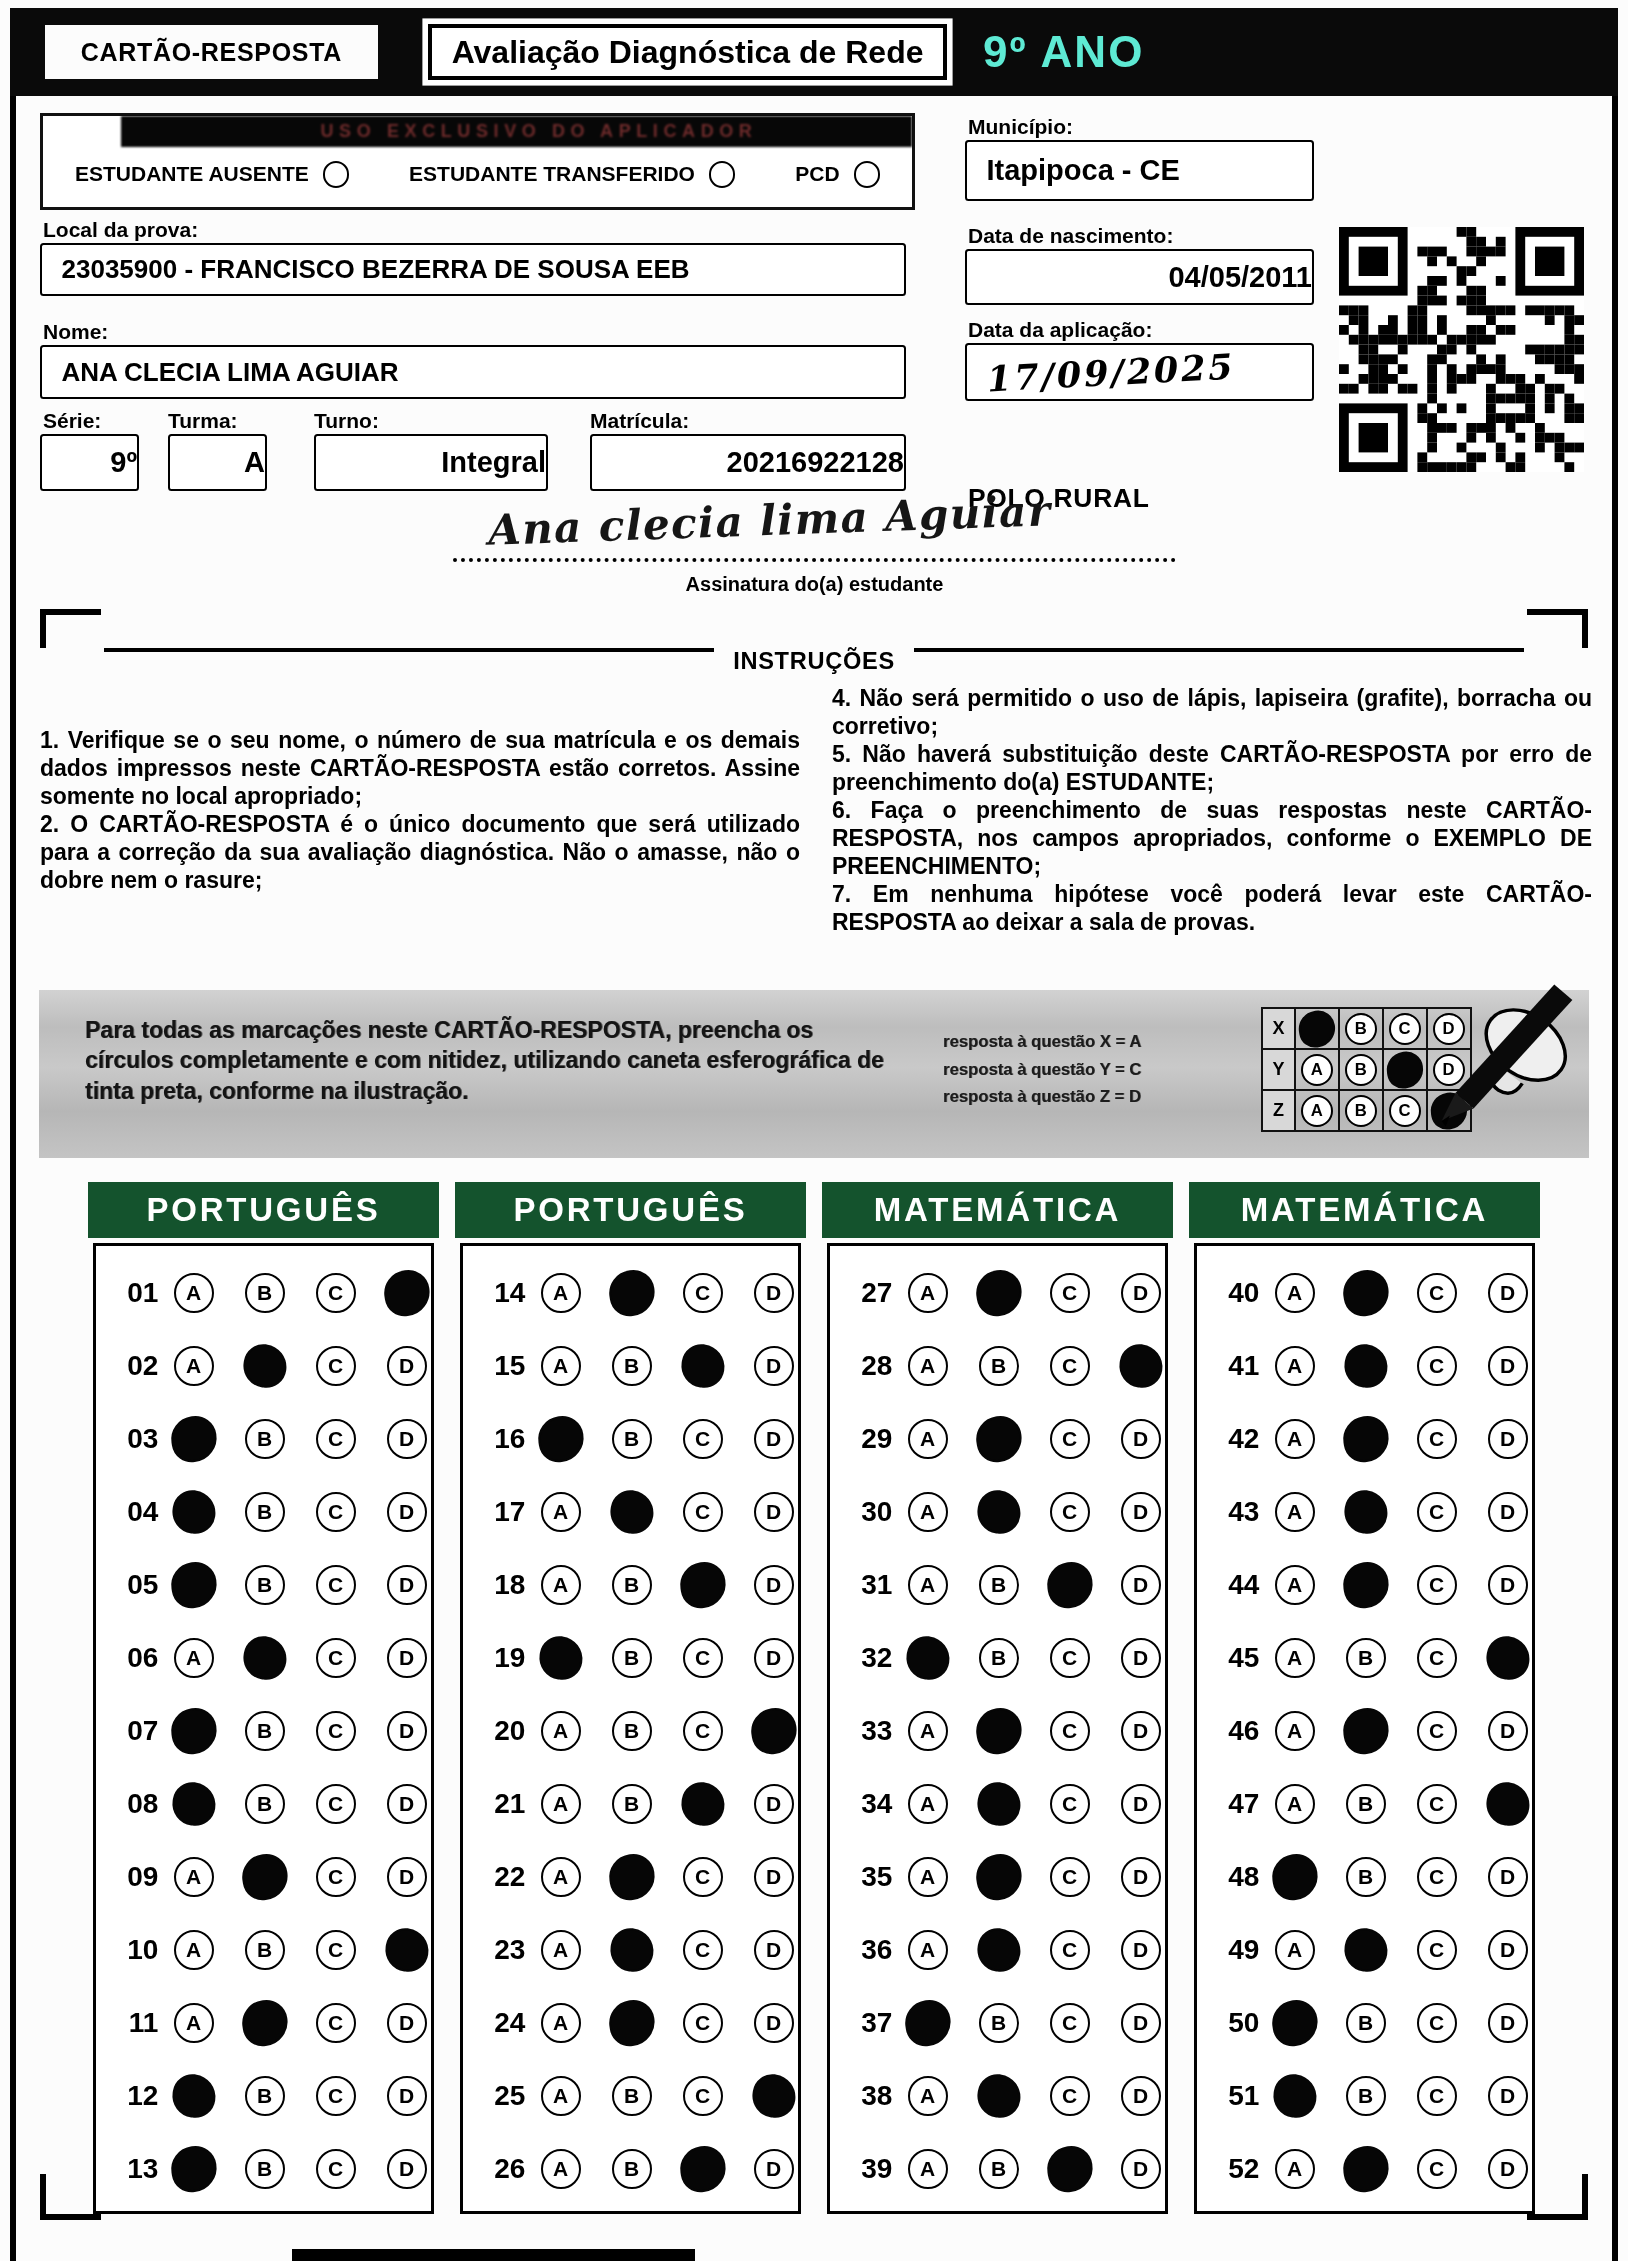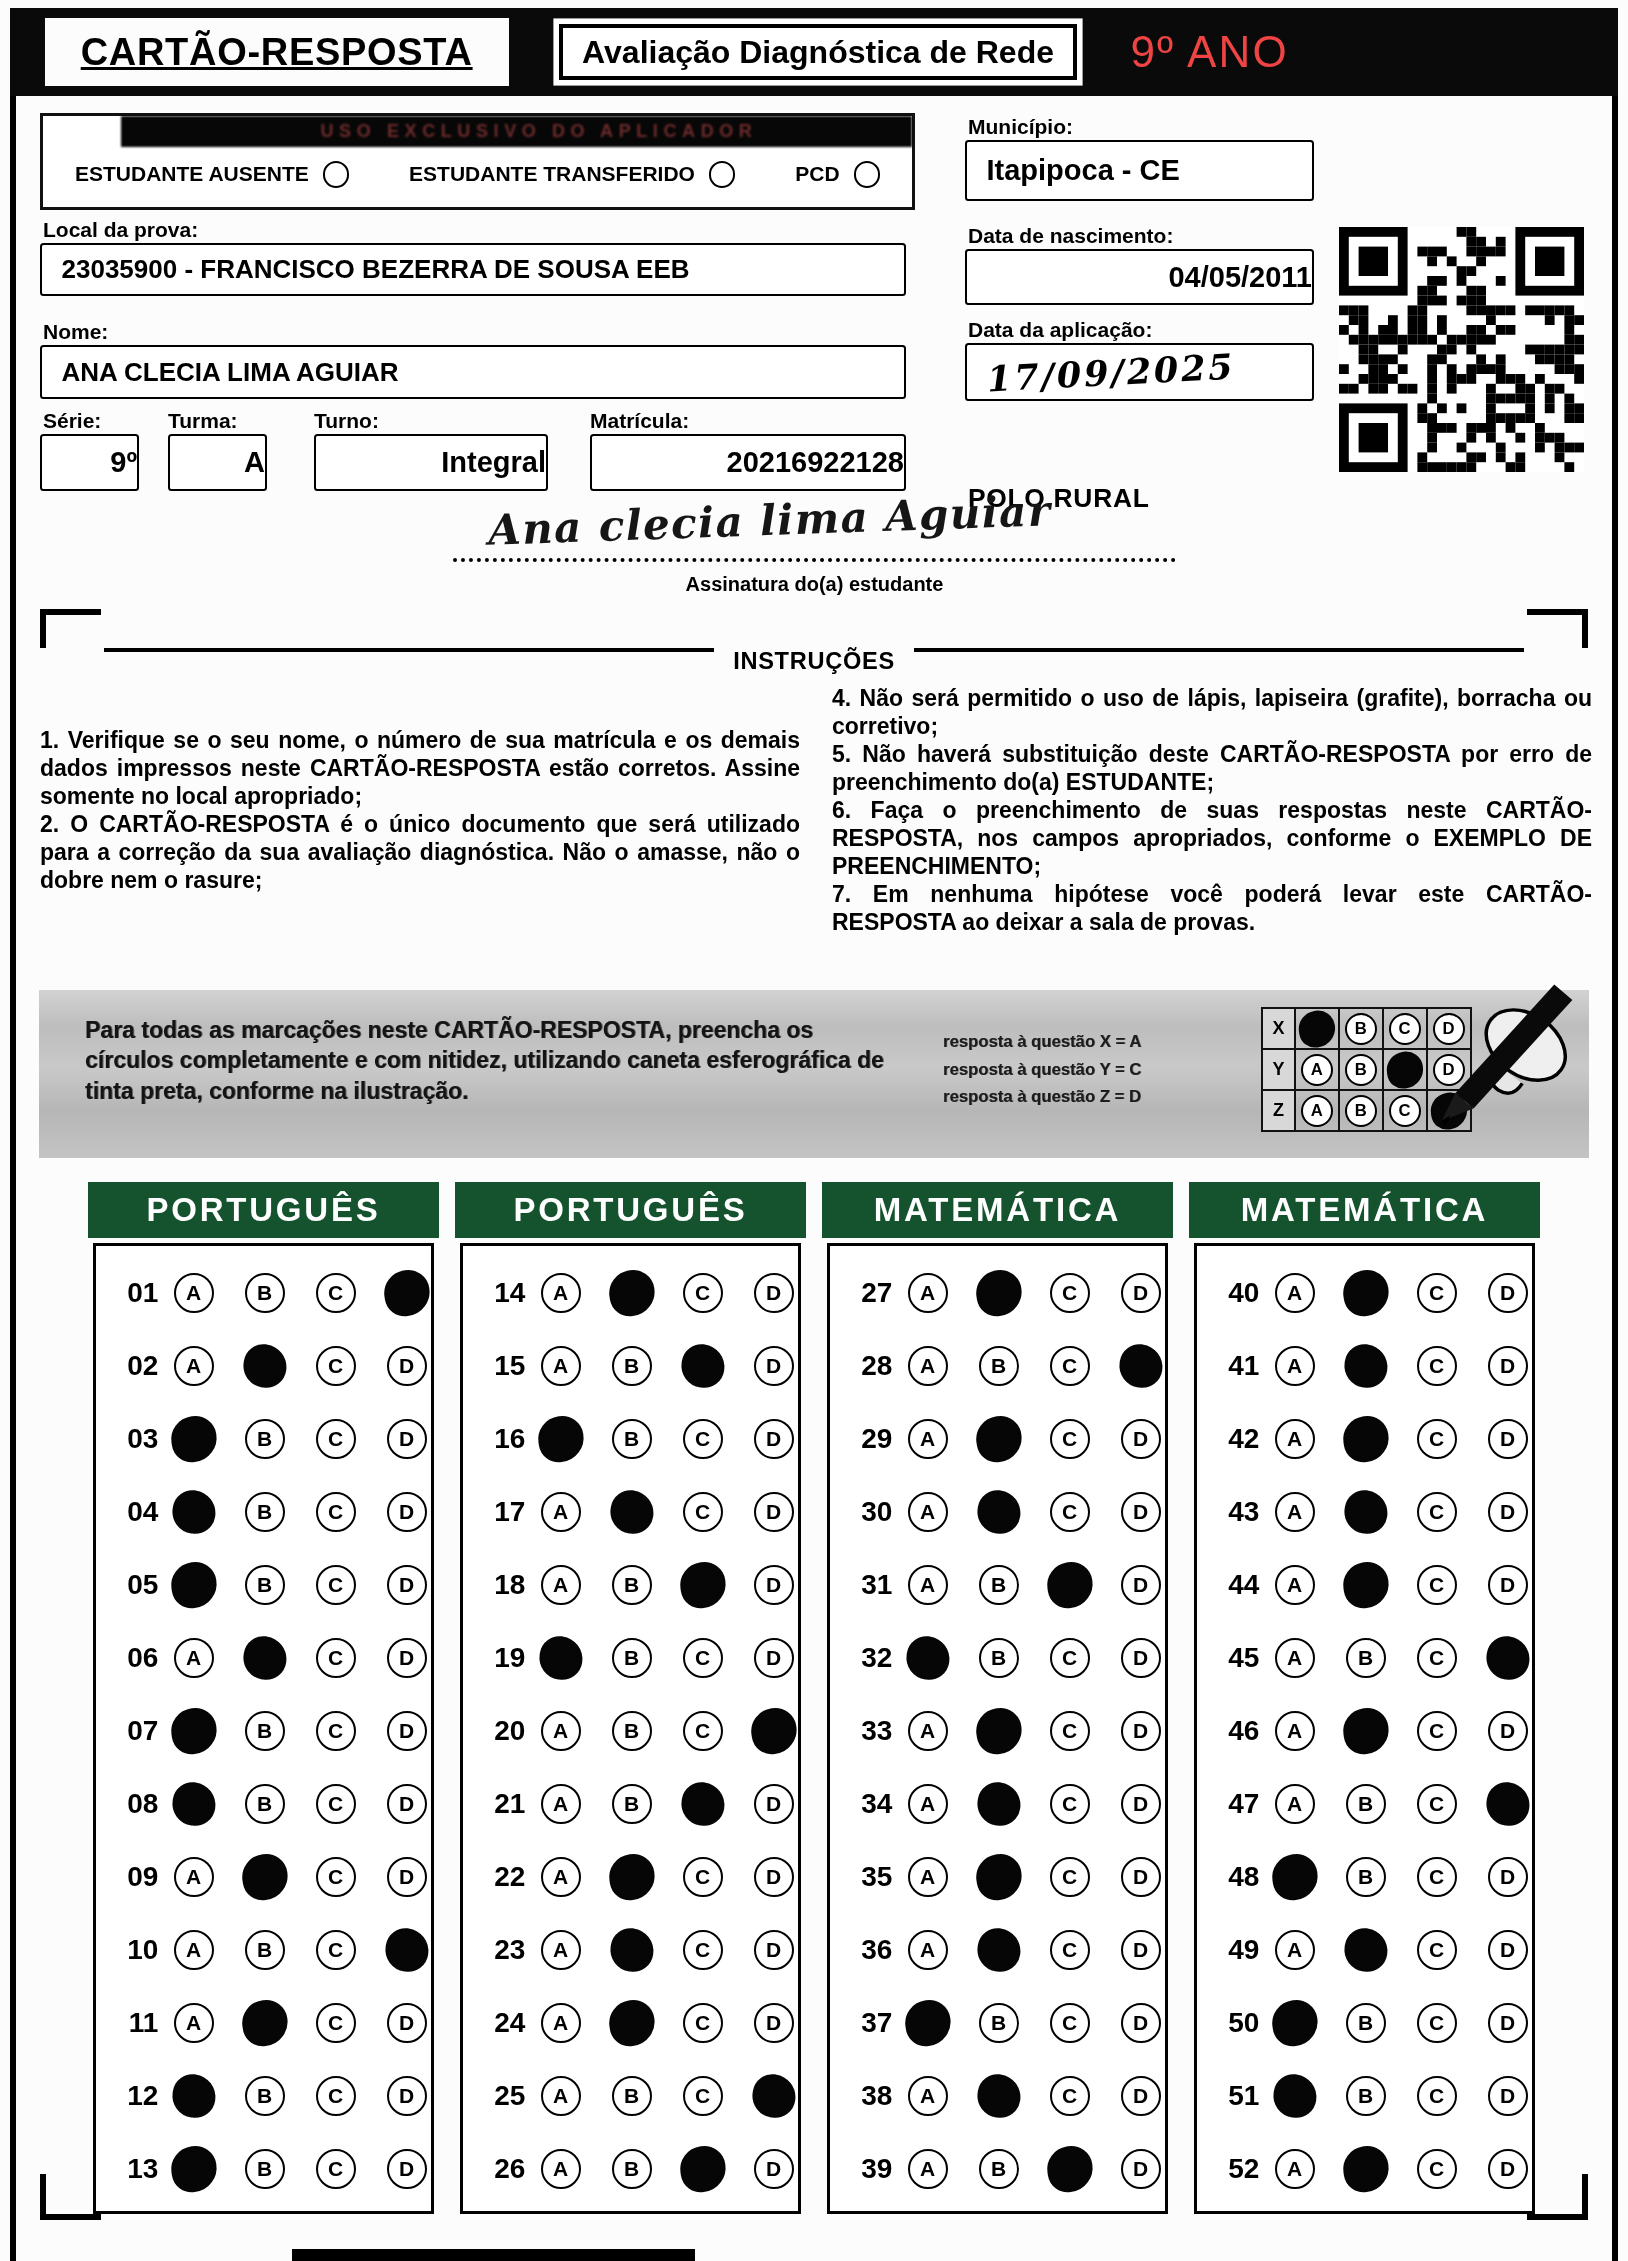--- a/index.html
+++ b/index.html
@@ -2,23 +2,23 @@
 <html style="font-size:11px"><head>
 <meta charset="utf-8">
 <style>
   *{box-sizing:border-box;}
   html,body{margin:0;padding:0;background:#e9e9e9;}
   .page{position:relative;width:1628px;height:2261px;background:#fcfcfc;font-family:"Liberation Sans",sans-serif;color:#000;overflow:hidden;}
   .page-border{position:absolute;top:8.3px;left:9.7px;right:9.7px;bottom:0;border:6.3px solid #000;border-bottom:none;pointer-events:none;}
 
   
   .header{position:absolute;top:8.3px;left:9.7px;right:9.7px;height:88px;background:#0a0a0a;display:flex;align-items:center;}
-  .card-title{background:#fcfcfc;margin-left:35px;padding:12.5px 36px;font-size:38px;font-weight:bold;letter-spacing:0.7px;text-decoration:underline;}
+  .card-title{background:#fcfcfc;margin-left:35px;padding:12.5px 36px;font-size:25px;font-weight:bold;letter-spacing:0.7px;}
   .exam-title{background:#fff;margin-left:50px;padding:5.6px 19.5px;font-size:32px;font-weight:bold;border:4.2px solid #000;box-shadow:0 0 0 5.6px #fff;}
-  .grade{color:#ef4444;font-size:44px;font-weight:normal;margin-left:53px;letter-spacing:2.1px;}
+  .grade{color:#5eead4;font-size:44px;font-weight:bold;margin-left:36px;letter-spacing:2.1px;}
 
   
   .applicator{position:absolute;left:40px;top:113px;width:875px;height:97px;border:3.5px solid #111;background:#fff;}
   .applicator-bar{position:absolute;top:0;left:78px;right:0;height:31px;background:#070707;color:#6e2b2b;font-size:18px;font-weight:bold;letter-spacing:5.6px;display:flex;align-items:center;justify-content:center;filter:blur(0.8px);white-space:nowrap;overflow:hidden;padding-left:45px;}
   .applicator-options{position:absolute;left:0;right:0;bottom:0;height:65px;display:flex;align-items:center;justify-content:space-between;padding:0 32px;}
   .opt{display:flex;align-items:center;gap:14px;}
   .opt-label{font-size:21px;font-weight:bold;}
   .opt-circle{width:26.4px;height:26.4px;border:2.8px solid #000;border-radius:50%;background:#fff;flex:none;}
 
   

